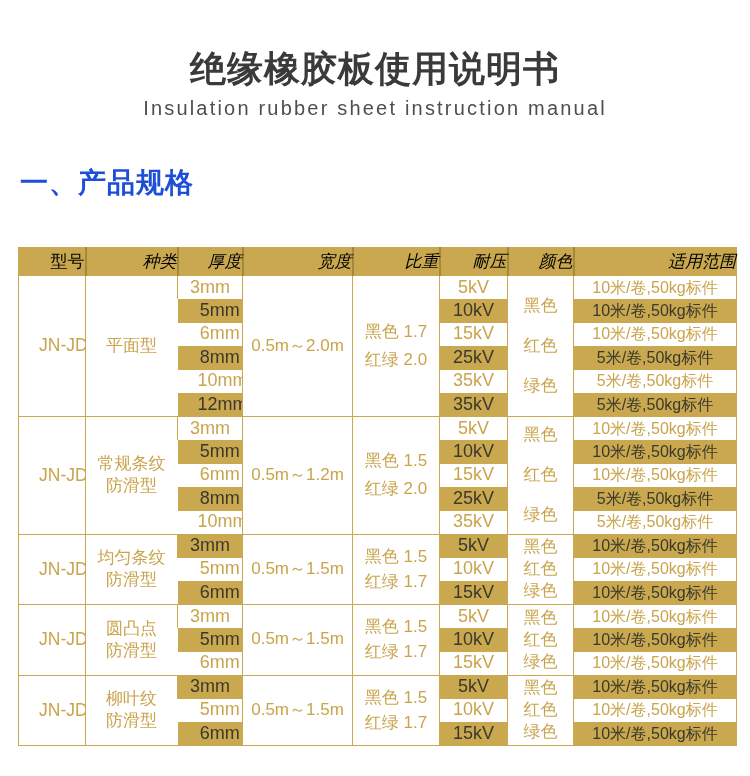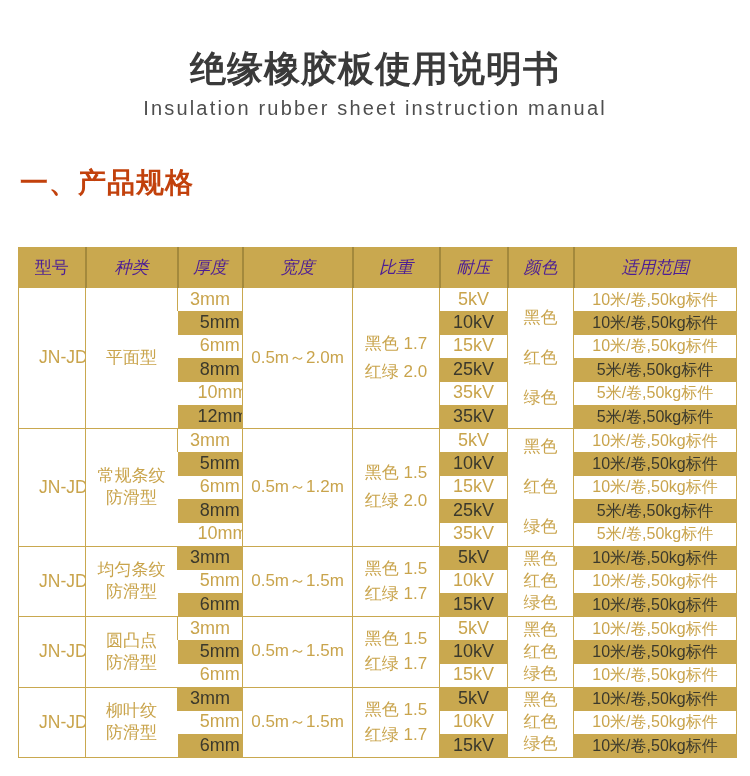--- a/index.html
+++ b/index.html
@@ -12,32 +12,33 @@
     margin:46px 0 0 0; text-align:center;
     font-size:36px; font-weight:bold; color:#3a3a3a;
     letter-spacing:1px; line-height:1.25;
   }
   .subtitle {
     margin-top:6px; text-align:center;
     font-size:20px; color:#4e4e4e; letter-spacing:2.2px;
   }
   .heading {
     margin:44px 0 0 20px;
-    font-size:28px; font-weight:bold; color:#c2410c; letter-spacing:1px;
+    font-size:28px; font-weight:bold; color:#1d4ed8; letter-spacing:1px;
   }
   table.spec {
     border-collapse:collapse; table-layout:fixed;
     width:718px; margin:45px 0 0 18px;
     border:1px solid #c9a84f;
   }
   th {
-    background:#c9a84f; color:#4c1d95;
+    background:#c9a84f; color:#000000;
     font-size:17px; font-weight:normal;
-    height:27px; padding:6px;
+    height:27px; padding:0;
     border-bottom:1px solid #c9a84f;
+    text-align:right;
   }
   th + th { border-left:2px solid #a3893c;font-style:italic; }
   tbody tr { height:23.5px; }
   td {
     padding:0; text-align:center; vertical-align:middle;
     border-left:1px solid #c9a84f;
     color:#c9a44c; font-size:17px; line-height:1.1;
     overflow:hidden; white-space:nowrap;
   }
   td:first-child { border-left:none;padding-left:20px; }

